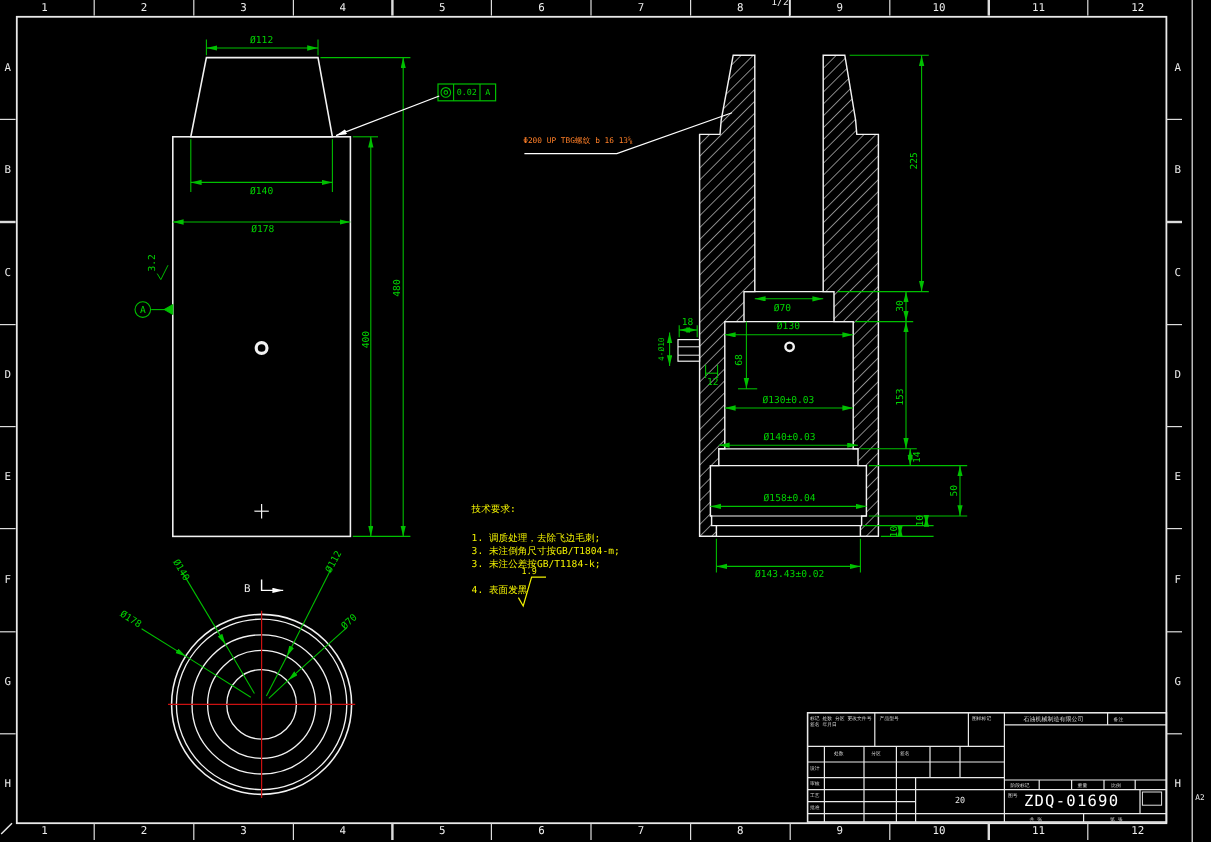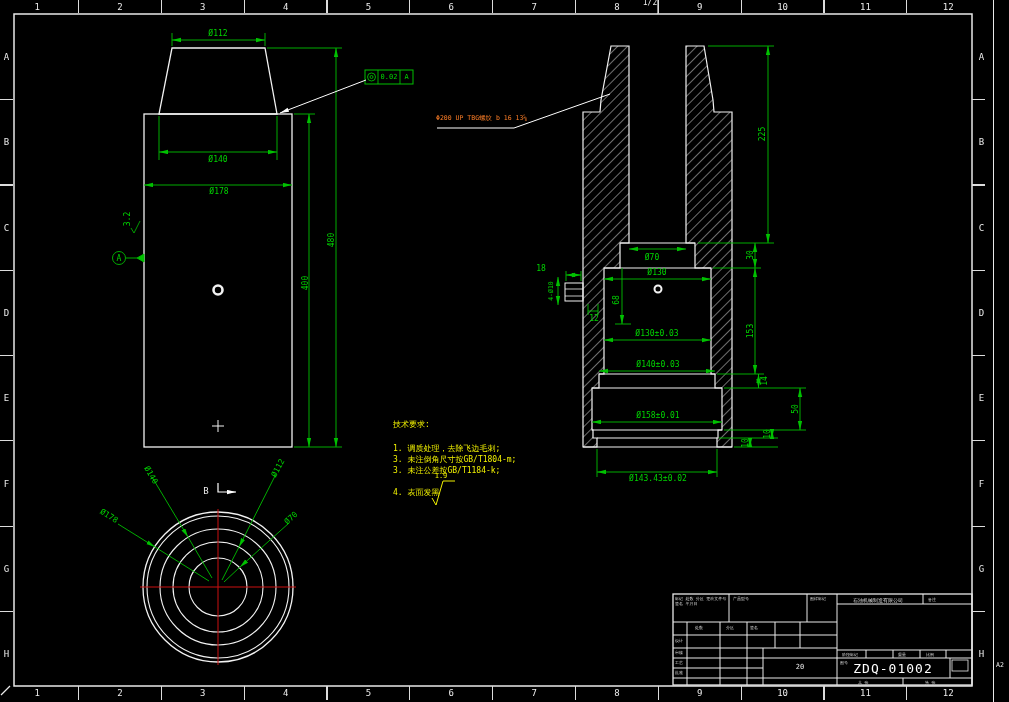--- a/index.html
+++ b/index.html
@@ -198,23 +198,23 @@
 <span class="dt" style="left:119px;top:258px">A</span>
 <span class="dt" style="left:389px;top:77px;font-size:7px">0.02</span>
 <span class="dt" style="left:406.5px;top:77px;font-size:7px">A</span>
 
 <span class="dt lt ot" style="left:436px;top:118px;font-size:6.5px">Φ200 UP TBG螺纹 b 16 13⅝</span>
 <span class="dt" style="left:652px;top:257px">Ø70</span>
 <span class="dt" style="left:657px;top:272px">Ø130</span>
 <span class="dt r90" style="left:616px;top:300px">68</span>
 <span class="dt" style="left:657px;top:333px">Ø130±0.03</span>
 <span class="dt" style="left:658px;top:364px">Ø140±0.03</span>
-<span class="dt" style="left:658px;top:415px">Ø158±0.01</span>
+<span class="dt" style="left:658px;top:415px">Ø158±0.04</span>
 <span class="dt" style="left:658px;top:478px">Ø143.43±0.02</span>
-<span class="dt" style="left:541px;top:268px">18</span>
+<span class="dt" style="left:573px;top:268px">18</span>
 <span class="dt" style="left:594px;top:318px">12</span>
 <span class="dt r90" style="left:551px;top:291px;font-size:6.5px">4-Ø10</span>
 <span class="dt r90" style="left:762px;top:134px">225</span>
 <span class="dt r90" style="left:750px;top:255px">30</span>
 <span class="dt r90" style="left:750px;top:331px">153</span>
 <span class="dt r90" style="left:764px;top:381px">14</span>
 <span class="dt r90" style="left:795px;top:409px">50</span>
 <span class="dt r90" style="left:767px;top:434px">10</span>
 <span class="dt r90" style="left:745px;top:443px">10</span>
 
@@ -245,21 +245,21 @@
 <span class="tbl" style="left:675px;top:650px">审核</span>
 <span class="tbl" style="left:675px;top:660px">工艺</span>
 <span class="tbl" style="left:675px;top:670px">批准</span>
 <span class="tbl" style="left:842px;top:652px">阶段标记</span>
 <span class="tbl" style="left:898px;top:652px">重量</span>
 <span class="tbl" style="left:926px;top:652px">比例</span>
 <span class="tbl" style="left:840px;top:660px">图号</span>
 <span class="tbl" style="left:858px;top:680px">共 张</span>
 <span class="tbl" style="left:925px;top:680px">第 张</span>
 <span class="dt wt" style="left:800px;top:667px;font-size:7px">20</span>
-<span class="dt big" style="left:893px;top:668px">ZDQ-01002</span>
+<span class="dt big" style="left:893px;top:668px">ZDQ-01690</span>
 <span class="dt wt" style="left:1000px;top:665px;font-size:6.5px">A2</span>
 
 <div id="zone-layer">
       <span class="zone" style="left: 37.2px; top: 7px;">1</span>
       <span class="zone" style="left: 37.2px; top: 693px;">1</span>
       <span class="zone" style="left: 120.02px; top: 7px;">2</span>
       <span class="zone" style="left: 120.02px; top: 693px;">2</span>
       <span class="zone" style="left: 202.84px; top: 7px;">3</span>
       <span class="zone" style="left: 202.84px; top: 693px;">3</span>
       <span class="zone" style="left: 285.66px; top: 7px;">4</span>

